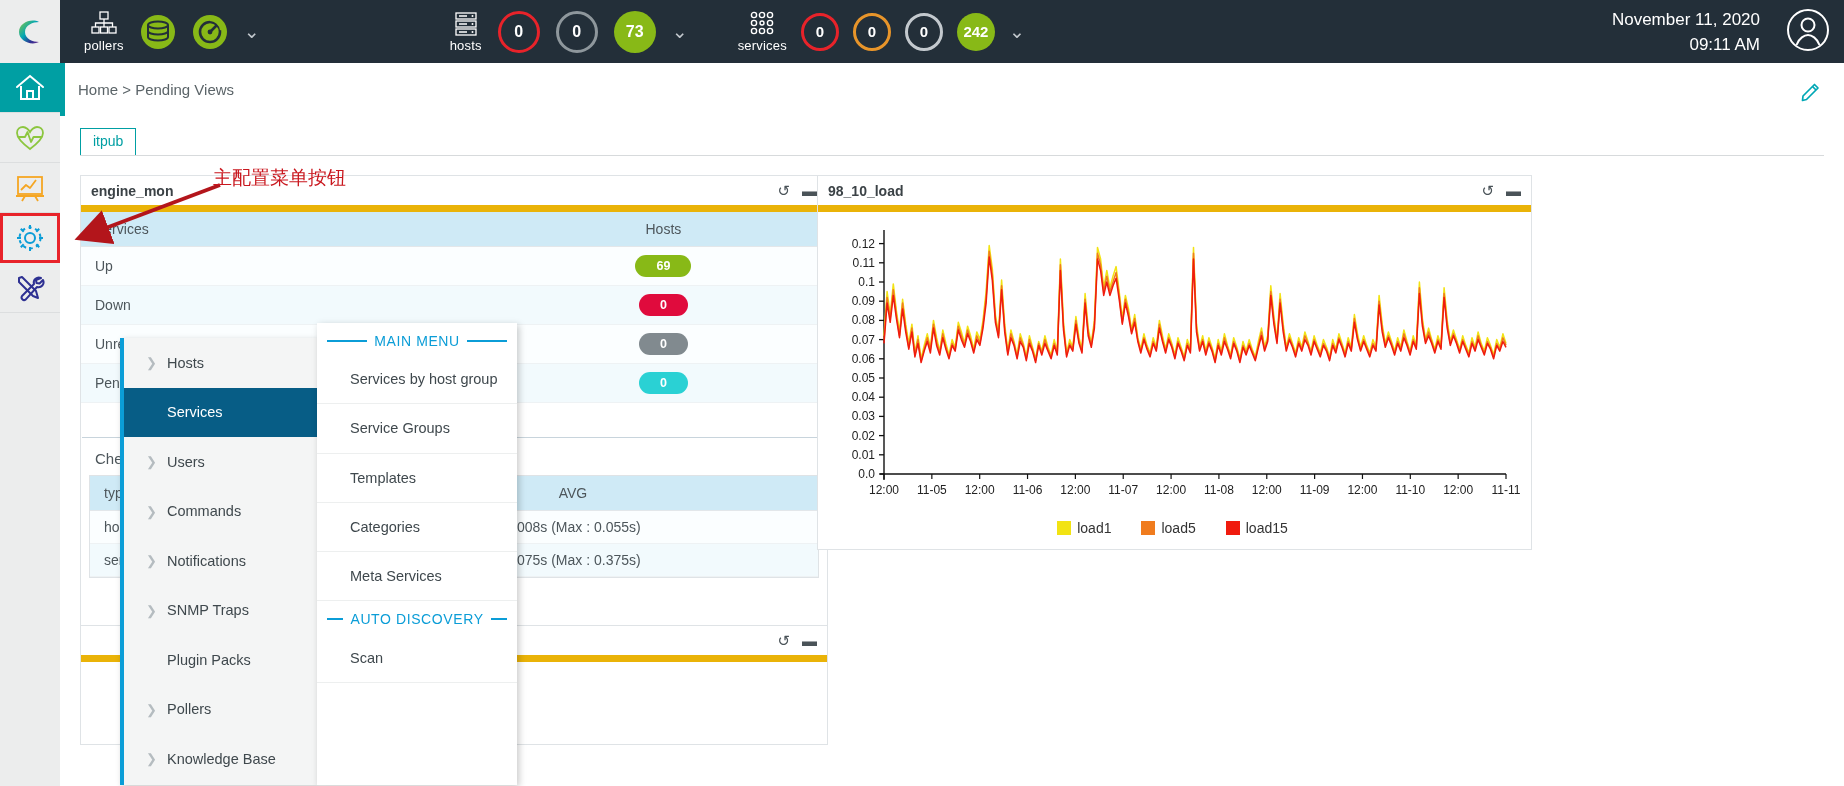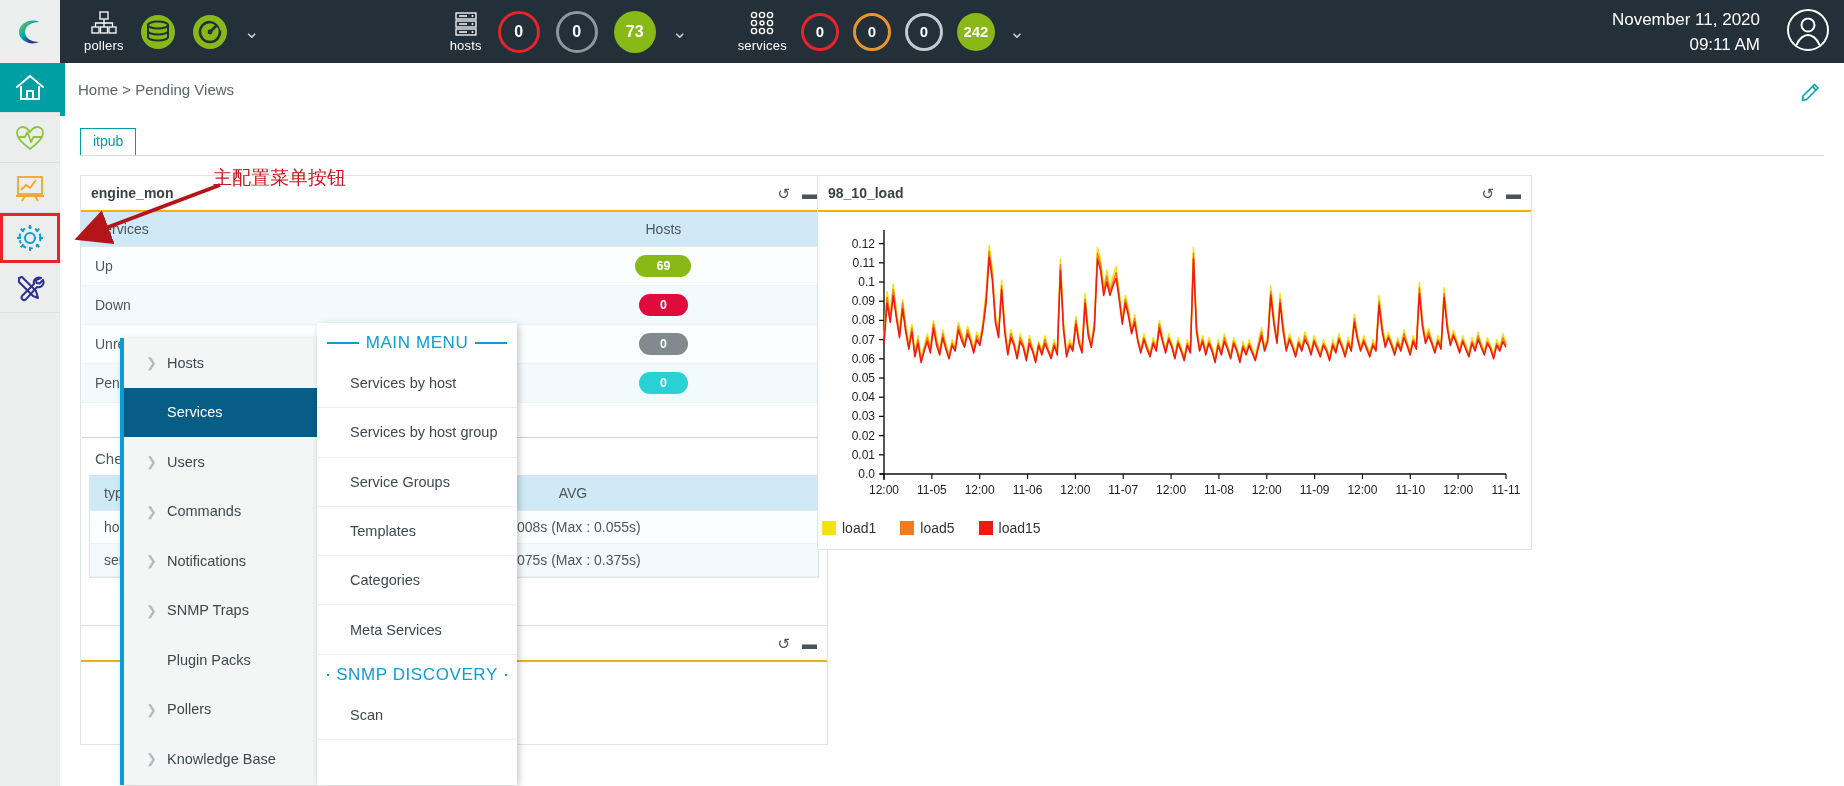--- a/index.html
+++ b/index.html
@@ -77,21 +77,21 @@
     border: 1px solid #009fa3; border-bottom: none;
     color: #009fa3; font-weight: normal; font-size: 14px;
     background: #fff; position: relative; top: 0px; cursor: pointer;
   }
 
   
   .panel {
     position: absolute; border: 1px solid #dfe3e6; background: #fff;
   }
   .panel-head {
-    height: 36px; border-bottom: 2px solid #eab308;
+    height: 36px; border-bottom: 7px solid #eab308;
     display: flex; align-items: center; padding: 0 10px;
   }
   .panel-title { font-size: 14px; font-weight: bold; color: #3b4246; }
   .panel-tools { margin-left: auto; display: flex; gap: 12px; align-items: center; color:#4a5358; }
   .tool { cursor: pointer; font-size: 15px; line-height: 1; }
   .tool.minus { font-weight: bold; }
 
   #panel-engine { left: 20px; top: 112px; width: 748px; height: 480px; }
   #panel-third  { left: 20px; top: 562px; width: 748px; height: 120px; }
   #panel-load   { left: 757px; top: 112px; width: 715px; height: 375px; }
@@ -132,41 +132,41 @@
   .cfg-item.nolead { padding-left: 43px; }
   .cfg-item.active { background: #075d86; color: #fff; padding-left: 43px; }
 
   
   #cfg-sub {
     position: absolute; left: 257px; top: 260px; width: 200px; height: 462px;
     background: #fff; box-shadow: 2px 2px 7px rgba(0,0,0,.22); z-index: 50;
   }
   .sec-head {
     display: flex; align-items: center; gap: 7px;
-    padding: 10px 10px 6px 10px; font-size: 17px; color: #0b9dd7; letter-spacing: .6px; text-align: center;
+    padding: 10px 10px 6px 10px; font-size: 14px; color: #0b9dd7; letter-spacing: .6px; text-align: center;
   }
   .sec-head .ln { flex: 1; height: 2px; background: #0b9dd7; }
   .sub-item {
     height: 49.3px; display: flex; align-items: center; padding-left: 33px;
     font-size: 14.5px; color: #3f484d; cursor: pointer;
     border-bottom: 1px solid #edefef;
   }
 
   
   #anno-text {
     position: absolute; left: 213px; top: 165px; z-index: 60;
     color: #c9171e; font-size: 19px; font-family: "DejaVu Sans", sans-serif;
     white-space: nowrap;
   }
   #anno-arrow { position: absolute; left: 60px; top: 175px; z-index: 60; pointer-events: none; }
 
   
   .axis-lbl { font-size: 12px; fill: #222; font-family: "Liberation Sans", sans-serif; }
   #legend {
-    display: flex; gap: 24px; margin-top: 4px;
+    display: flex; justify-content: center; gap: 30px; margin-top: 4px;
   }
   .leg { display: flex; align-items: center; gap: 6px; font-size: 14px; color: #333; }
   .swatch { width: 14px; height: 14px; display:inline-block; }
 </style>
 </head>
 <body>
 
 <div id="topbar">
 
   <div id="logo-cell">
@@ -536,29 +536,28 @@
       <span>Knowledge Base</span>
     </div>
   </div>
 
   <div id="cfg-sub">
     <div class="sec-head">
       <span class="ln"></span>
       <span>MAIN MENU</span>
       <span class="ln"></span>
     </div>
-    <div class="sub-item">Services by host</div>
     <div class="sub-item">Services by host group</div>
     <div class="sub-item">Service Groups</div>
     <div class="sub-item">Templates</div>
     <div class="sub-item">Categories</div>
     <div class="sub-item">Meta Services</div>
     <div class="sec-head">
       <span class="ln"></span>
-      <span>SNMP DISCOVERY</span>
+      <span>AUTO DISCOVERY</span>
       <span class="ln"></span>
     </div>
     <div class="sub-item">Scan</div>
   </div>
 </div>
 
 <svg id="anno-arrow" width="170" height="80" viewBox="0 0 170 80">
   <defs>
     <marker id="ah" markerWidth="9" markerHeight="9" refX="7" refY="4.5" orient="auto">
       <path d="M0,0 L9,4.5 L0,9 Z" fill="#b3151b"></path>

